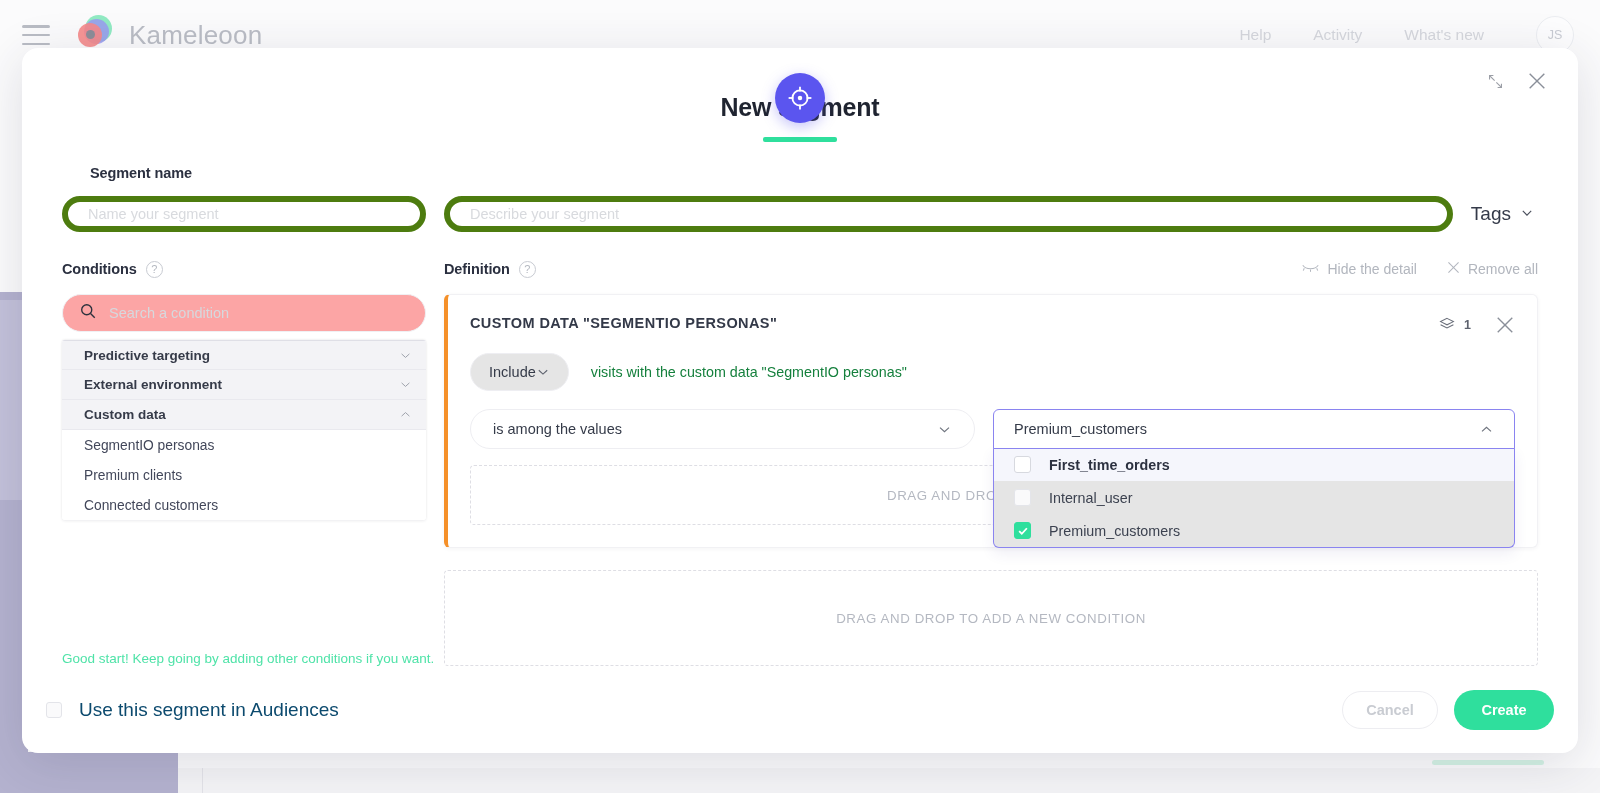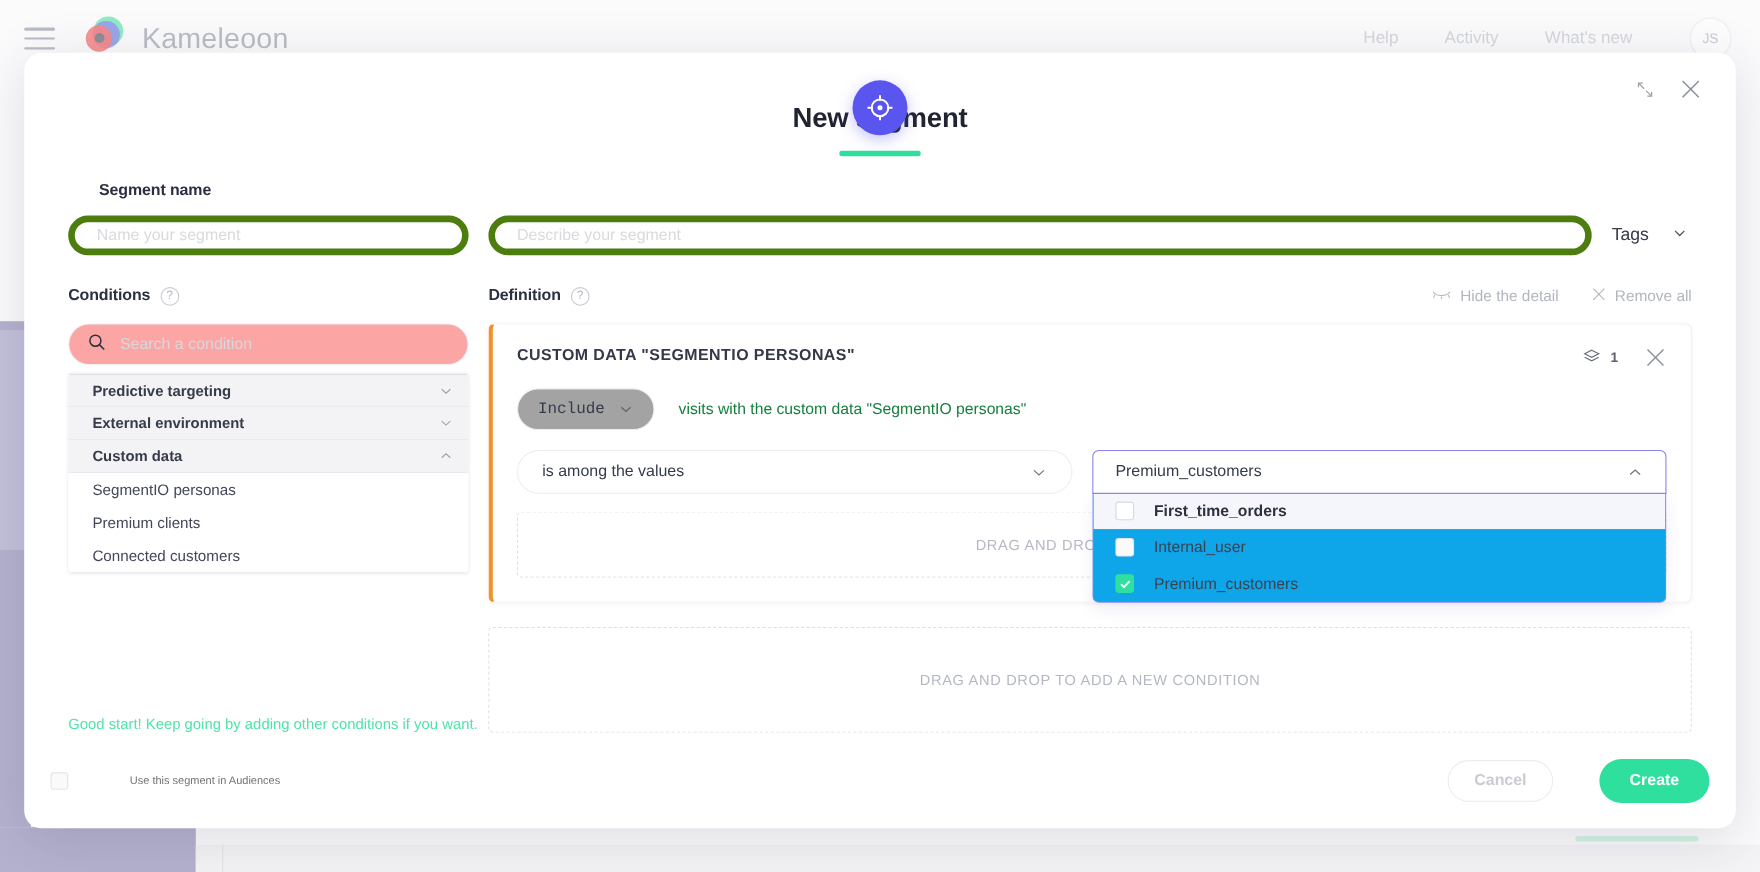--- a/index.html
+++ b/index.html
@@ -134,22 +134,22 @@
   .text-input {
     height: 36px; border: 6px solid #4d7c0f; border-radius: 18px;
     background: #ffffff; font-size: 14.5px; color: #3a3f4c;
     padding: 0 20px; font-family: "Liberation Sans", sans-serif;
     outline: none;
   }
   .text-input::placeholder { color: #d8dade; }
   #input-segment-name { width: 364px; }
   #input-describe { flex: 1; }
   #tags-dropdown {
-    display: flex; align-items: center; gap: 21px;
-    font-size: 16px; color: #343a49; cursor: pointer;
+    display: flex; align-items: center; gap: 9px;
+    font-size: 19px; color: #343a49; cursor: pointer;
     padding-right: 4px; white-space: nowrap;
   }
 
   
   #row-headers { display: flex; align-items: center; margin-top: 24px; height: 26px; }
   .header-with-help { display: flex; align-items: center; gap: 9px; }
   #hdr-conditions { width: 382px; }
   .help-circle {
     width: 17px; height: 17px; border-radius: 50%; border: 1px solid #c8cbd2;
     color: #b4b8c0; font-size: 11px; display: flex; align-items: center;
@@ -213,25 +213,24 @@
   }
   #card-tools { margin-left: auto; display: flex; align-items: center; gap: 24px; }
   #layers-count {
     display: flex; align-items: center; gap: 9px;
     font-size: 12.5px; font-weight: bold; color: #5d626e; cursor: pointer;
   }
   #card-close { cursor: pointer; color: #8a8f99; display: flex; }
 
   #include-row { display: flex; align-items: center; gap: 22px; margin-top: 18px; }
   .pill-select {
-    display: flex; align-items: center; gap: 12px;
+    display: flex; align-items: center; gap: 0;
     height: 38px; border: 1px solid #eeeef2; border-radius: 19px;
     padding: 0 18px; font-size: 14.5px; color: #353b49; cursor: pointer;
-    background: #a3a3a3;
-    font-family: Liberation Mono, monospace;
+    background: #e5e5e5;
   }
   #include-sentence { font-size: 14.3px; color: #15803d; }
 
   #operator-row { display: flex; gap: 18px; margin-top: 18px; align-items: flex-start; }
   #operator-select {
     flex: 1; min-width: 0; height: 40px;
     border: 1px solid #eeeef2; border-radius: 20px;
     display: flex; align-items: center; padding: 0 22px;
     font-size: 14.5px; color: #353b49; cursor: pointer; background: #fff;
   }
@@ -244,21 +243,21 @@
     border-radius: 6px 6px 0 0;
     display: flex; align-items: center; padding: 0 20px;
     font-size: 14.5px; color: #353b49; cursor: pointer; background: #fff;
     position: relative; z-index: 6;
   }
   #values-control .chev { margin-left: auto; color: #6e737e; }
   #values-menu {
     position: absolute; left: 0; right: 0; top: 39px;
     border: 1.6px solid #8a84f0; border-top: none;
     border-radius: 0 0 6px 6px;
-    background: #0ea5e9; z-index: 5;
+    background: #e5e5e5; z-index: 5;
     box-shadow: 0 6px 14px rgba(60,55,140,.08);
     overflow: hidden;
   }
   .value-option {
     display: flex; align-items: center; gap: 18px;
     height: 33px; padding: 0 20px; cursor: pointer;
     font-size: 14.3px; color: #3c4250;
   }
   .value-option.highlighted { background: #f5f6fc; font-weight: bold; color: #2c3140; }
   .cbox {
@@ -287,22 +286,22 @@
     font-size: 13.5px; color: #4fe3a8;
   }
   #footer-inner {
     display: flex; align-items: center; height: 100%;
   }
   #audiences-check { display: flex; align-items: center; gap: 17px; cursor: pointer; }
   #audiences-box {
     width: 16px; height: 16px; border-radius: 3px;
     border: 1px solid #e3e4e9; background: #fafafb;
   }
-  #audiences-label { font-size: 10px; color: #737373; margin-left: 39px; }
-  #footer-buttons { margin-left: auto; display: flex; align-items: center; gap: 42px; }
+  #audiences-label { font-size: 19px; color: #0c4a6e; }
+  #footer-buttons { margin-left: auto; display: flex; align-items: center; gap: 16px; }
   #btn-cancel {
     width: 96px; height: 38px; border-radius: 19px;
     border: 1px solid #ededf1; background: #fff;
     font-size: 14.5px; color: #c9ccd2; cursor: pointer;
     font-family: "Liberation Sans", sans-serif; font-weight: bold;
   }
   #btn-create {
     width: 100px; height: 40px; border-radius: 20px;
     border: none; background: #2fdf9d;
     font-size: 14.5px; color: #ffffff; cursor: pointer; font-weight: bold;

